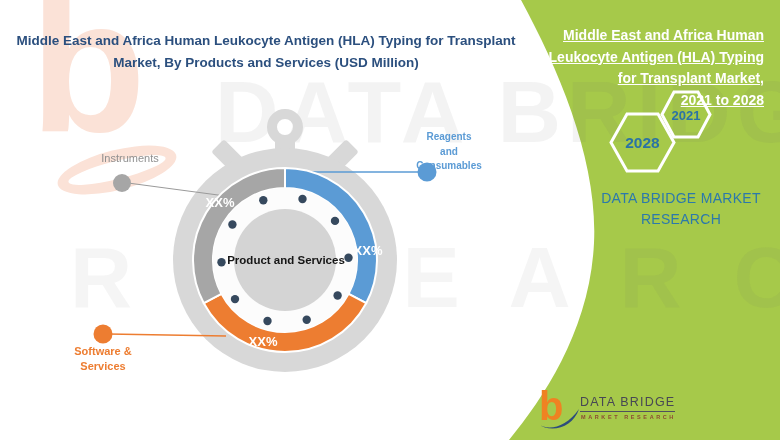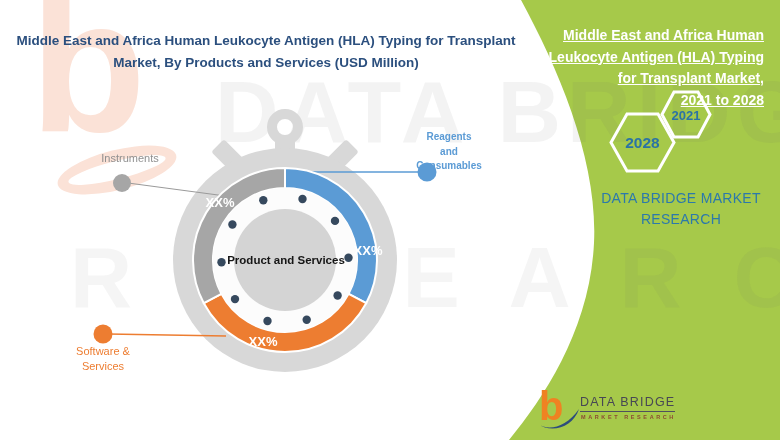--- a/index.html
+++ b/index.html
@@ -22,21 +22,21 @@
 
   
   #chart-svg{left:0;top:0;z-index:4;pointer-events:none;}
 
   
   .title-left{left:10px;top:30px;width:512px;text-align:center;font-size:13.5px;font-weight:600;
               color:#2b4f7e;line-height:22px;white-space:pre-line;z-index:5;}
   .lbl{z-index:3;text-align:center;white-space:pre-line;}
   .lbl-instruments{left:84px;top:152px;width:92px;font-size:11px;color:#8f8f8f;}
   .lbl-reagents{left:402px;top:130px;width:94px;font-size:10px;font-weight:bold;color:#5b9bd5;line-height:14.5px;}
-  .lbl-software{left:56px;top:344px;width:94px;font-size:11px;font-weight:normal;color:#ed7d31;line-height:15px;}
+  .lbl-software{left:56px;top:344px;width:94px;font-size:11px;font-weight:bold;color:#ed7d31;line-height:15px;}
 
   .panel-title{left:530px;top:25px;width:234px;text-align:right;font-size:14px;font-weight:600;
                color:#ffffff;line-height:21.5px;white-space:pre-line;z-index:5;text-decoration:underline;}
   .panel-brand{left:581px;top:188px;width:200px;text-align:center;font-size:14px;font-weight:normal;
                color:#2c79ab;line-height:21px;letter-spacing:.3px;white-space:pre-line;z-index:5;}
 
   .logo-mark{left:531px;top:383px;z-index:5;}
   .logo-name{left:580px;top:395px;font-size:12.5px;letter-spacing:1.2px;color:#474754;
              border-bottom:1.5px solid #50505c;padding-bottom:2px;z-index:5;white-space:nowrap;}
   .logo-tagline{left:581px;top:414px;font-size:5.5px;font-weight:bold;letter-spacing:2.6px;

